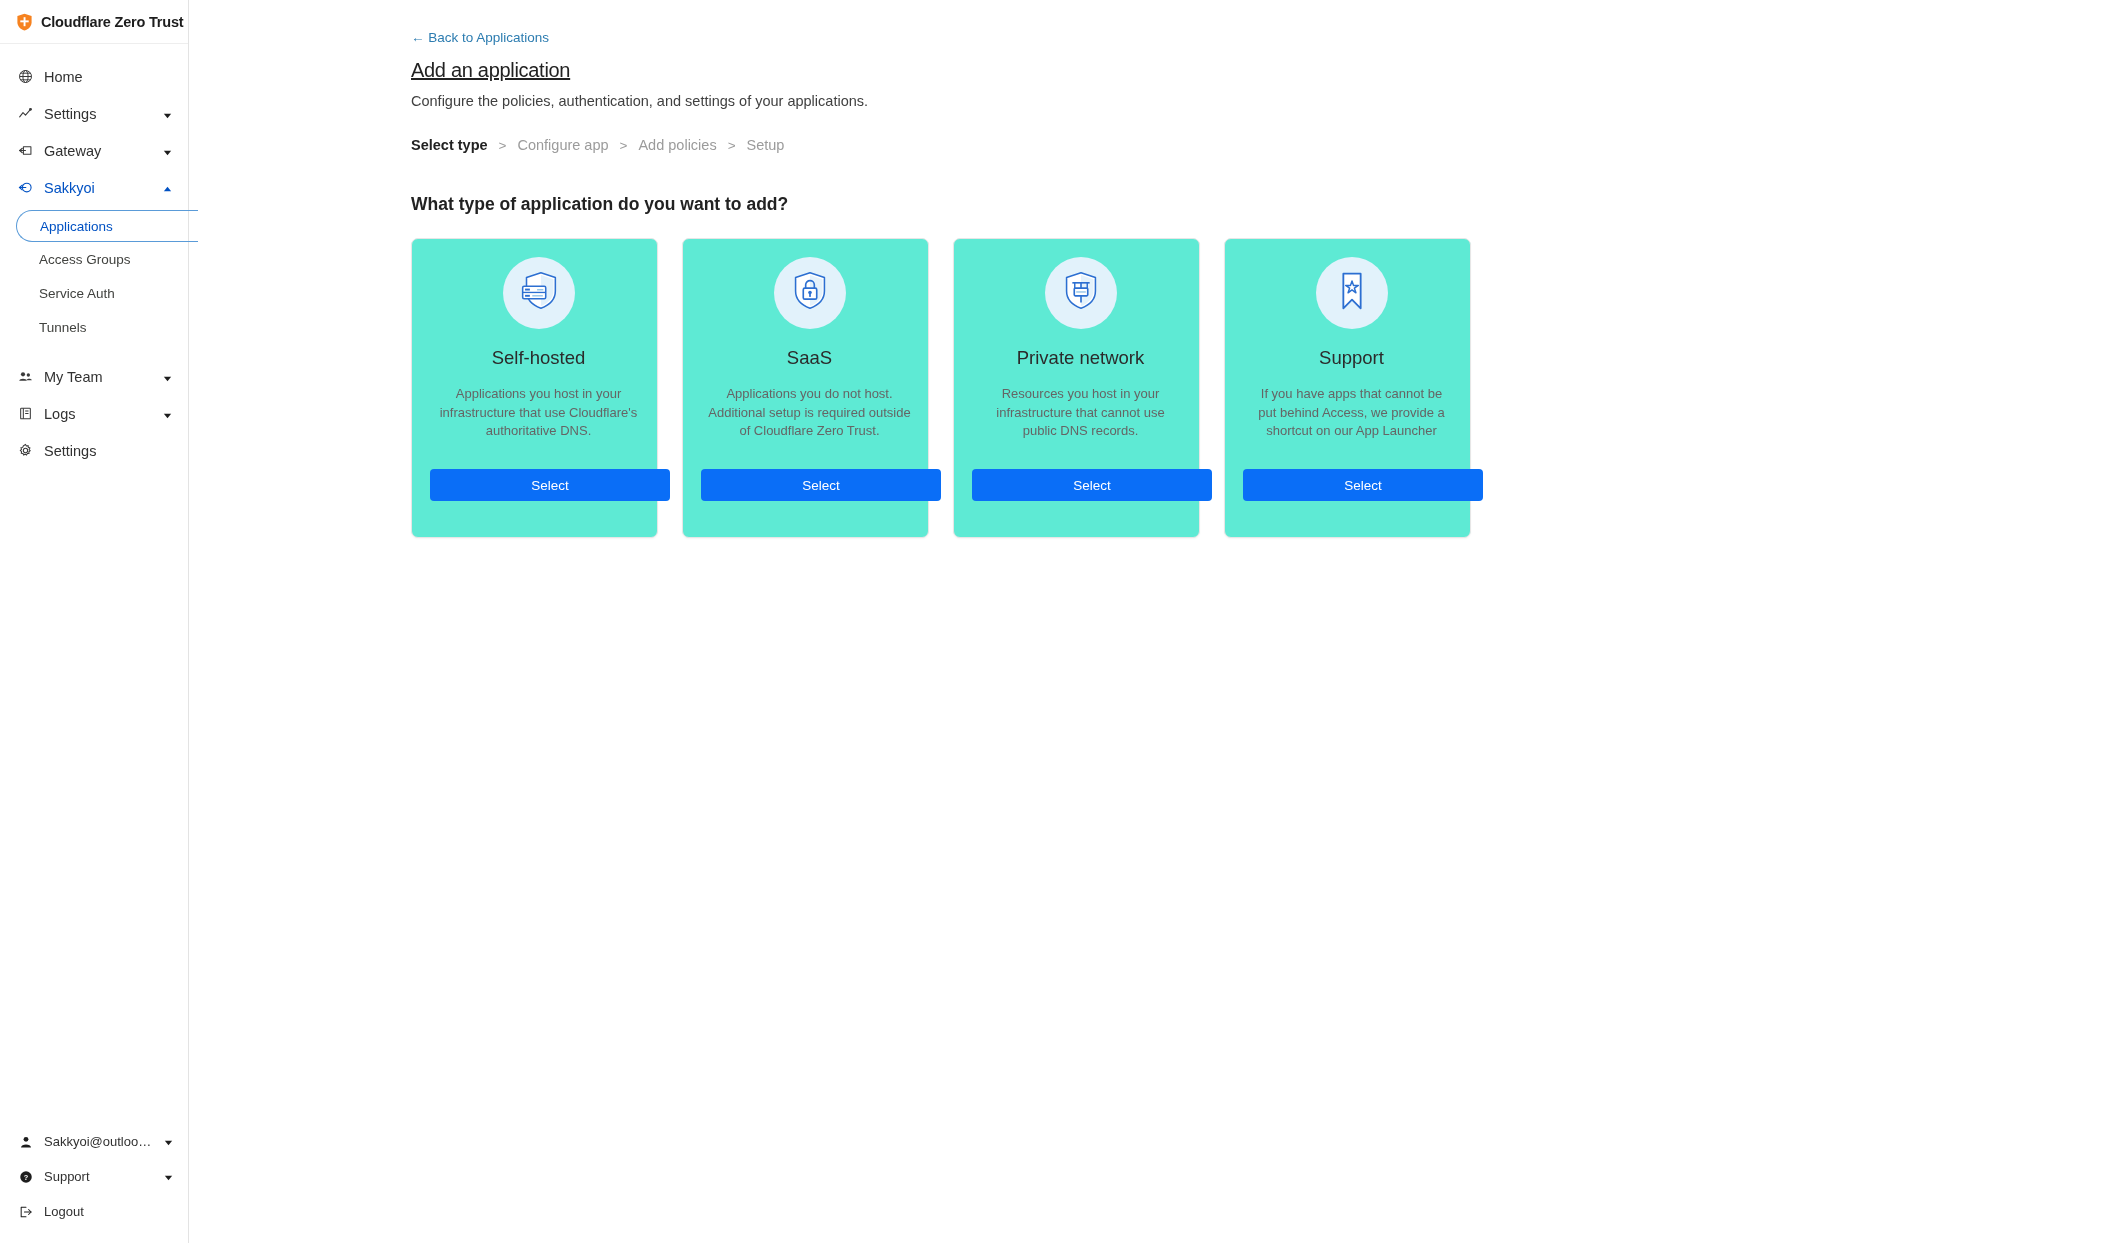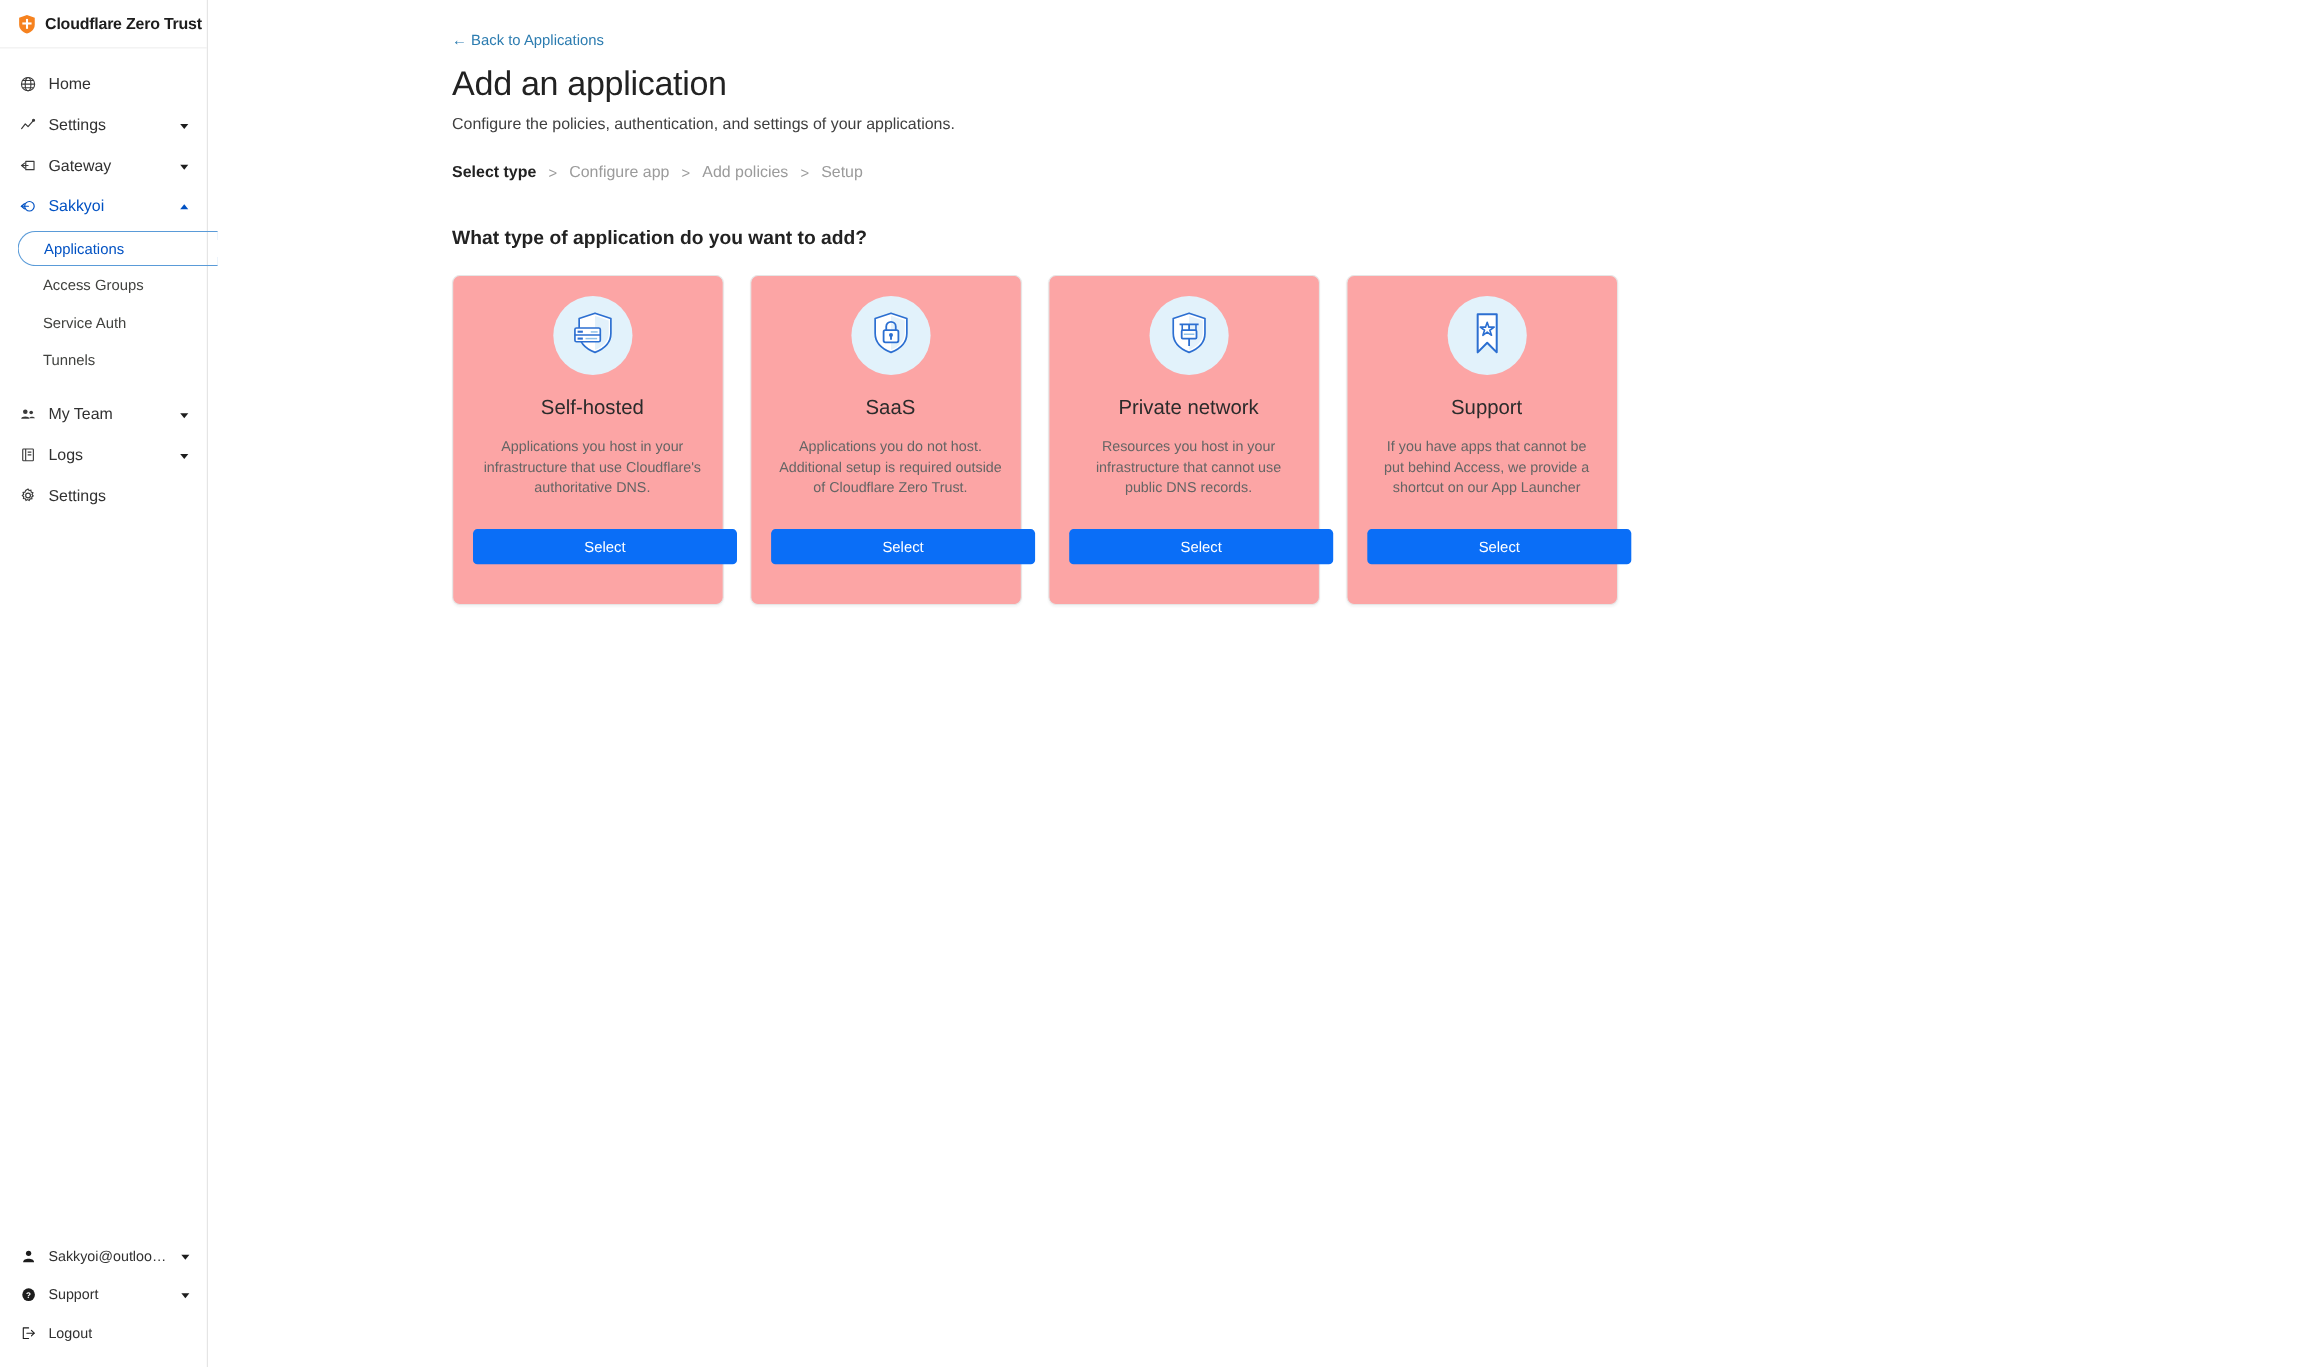--- a/index.html
+++ b/index.html
@@ -67,37 +67,37 @@
   }
   .sidebar-bottom .nav-item { height: 35px; font-size: 13px; }
   .sidebar-bottom .nav-item .lbl { overflow: hidden; text-overflow: ellipsis; max-width: 112px; }
 
   
   .main { flex: 1; padding: 28px 0 0 222px; }
   .back-link {
     font-size: 13.5px; color: #2c7cb0; text-decoration: none;
     display: inline-block; margin-bottom: 14px; cursor: pointer;
   }
-  .page-title { font-size: 31px; font-weight: 400; color: #222222; letter-spacing: -0.3px; margin-bottom: 11px; }
+  .page-title { font-size: 20px; font-weight: 400; color: #222222; letter-spacing: -0.3px; margin-bottom: 11px; text-decoration: underline; }
   .page-sub { font-size: 14.5px; color: #404040; margin-bottom: 28px; }
 
   .steps { display: flex; align-items: center; gap: 11px; margin-bottom: 41px; }
   .step { font-size: 14.5px; color: #9b9b9b; cursor: pointer; }
   .step.current { color: #222222; font-weight: 700; }
   .step-sep { font-size: 13.5px; color: #9b9b9b; }
 
   .section-title { font-size: 17.5px; font-weight: 700; color: #222222; margin-bottom: 23px; }
   .section-hint { font-size: 14.5px; color: #404040; margin-bottom: 30px; }
 
   .cards { display: flex; gap: 24px; }
   .card {
     width: 247px; height: 300px;
     border: 1px solid #e6e6e6;
     border-radius: 7px;
-    background: #fca5a5;
+    background: #5eead4;
     box-shadow: 0 1px 2px rgba(0,0,0,0.045);
     display: flex; flex-direction: column; align-items: center;
     padding: 18px 8px 0 16px;
     position: relative;
     cursor: pointer;
   }
   .card-icon-wrap {
     width: 72px; height: 72px; border-radius: 50%;
     background: #e2f2fb;
     display: flex; align-items: center; justify-content: center;

